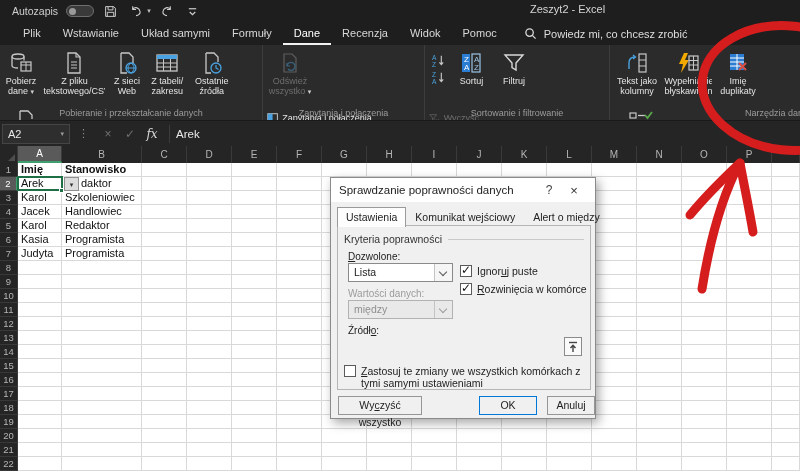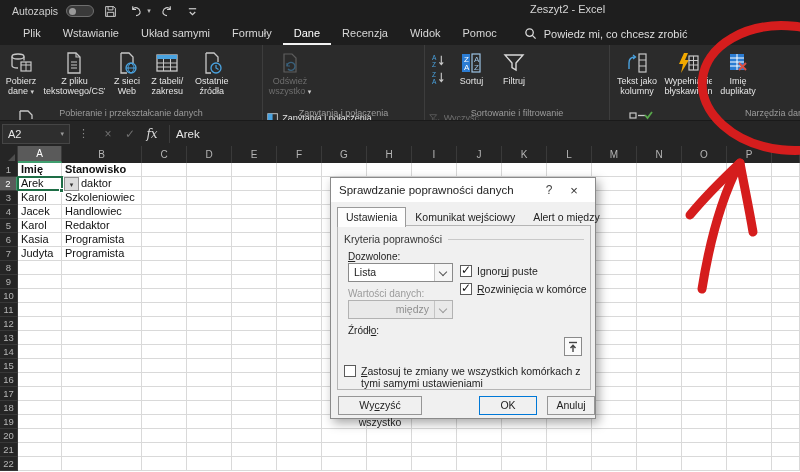--- a/index.html
+++ b/index.html
@@ -78,21 +78,21 @@
   .dtab { padding:3px 8px 4px 8px; font-size:10.5px; color:#222; border:1px solid transparent; border-bottom:none; white-space:nowrap; }
   .dtab.active { background:#fdfdfd; border-color:#9a9a9a; position:relative; z-index:2; }
   .dpanel { position:absolute; left:6px; top:47px; width:254px; height:165px; border:1px solid #b5b5b5; background:#f0f0f0; }
   .grp { position:absolute; left:6px; top:7px; width:240px; display:flex; align-items:center; gap:6px; font-size:10.5px; color:#333; }
   .grp .line { flex:1; height:1px; background:#c9c9c9; }
   .dlb { position:absolute; font-size:10px; color:#222; }
   .dlb.dis { color:#9b9b9b; }
   .combo { position:absolute; height:19px; width:105px; border:1px solid #8a8a8a; background:#fff; display:flex; }
   .combo .ctxt { flex:1; padding:2px 5px; font-size:10.5px; color:#222; }
   .combo .cdd { width:18px; border-left:1px solid #c4c4c4; background:#f5f5f5; position:relative; }
-  .combo.dis { background:#e9e9e9; border-color:#b2b2b2;text-align:right; }
+  .combo.dis { background:#e9e9e9; border-color:#b2b2b2; }
   .combo.dis .ctxt { color:#8f8f8f; }
   .combo.dis .cdd { background:#e9e9e9; }
   .chev { position:absolute; left:5px; top:5px; width:6px; height:6px; border-right:1.6px solid #555; border-bottom:1.6px solid #555; transform:rotate(45deg); }
   .combo.dis .chev { border-color:#9a9a9a; }
   .cbrow { position:absolute; display:flex; align-items:flex-start; gap:5px; }
   .cb { width:12px; height:12px; background:#fff; border:1px solid #5a5a5a; position:relative; flex:none; }
   .cb .tick { position:absolute; left:0px; top:-3px; font-size:12px; font-weight:bold; color:#111; }
   .cblabel { font-size:10.5px; color:#222; line-height:12px; }
   .field { position:absolute; height:19px; border:1px solid #8a8a8a; background:#fff; font-size:10.5px; color:#222; padding:2px 5px; }
   .picker { position:absolute; width:18px; height:19px; border:1px solid #8a8a8a; background:#fafafa; display:flex; align-items:center; justify-content:center; }

